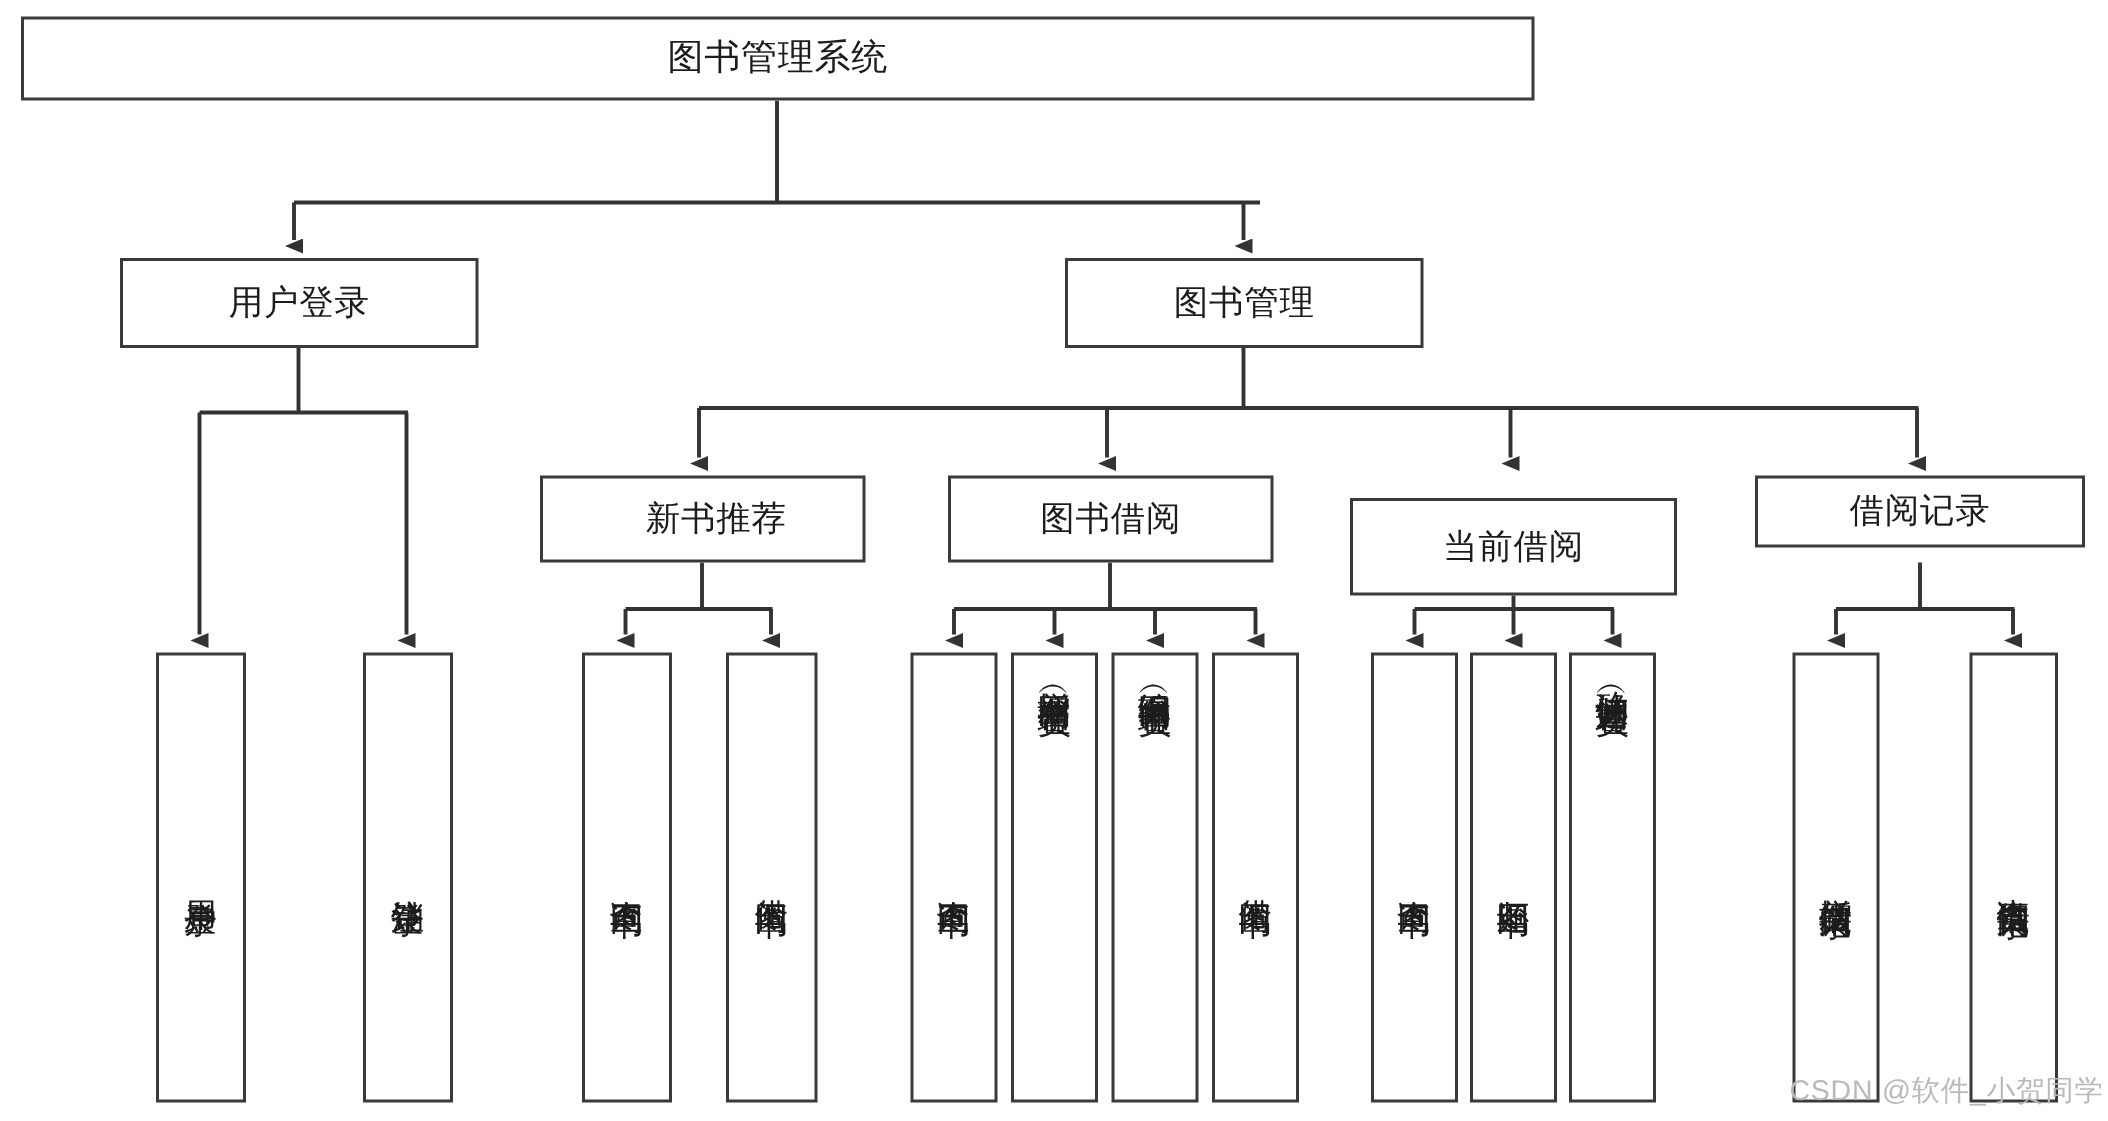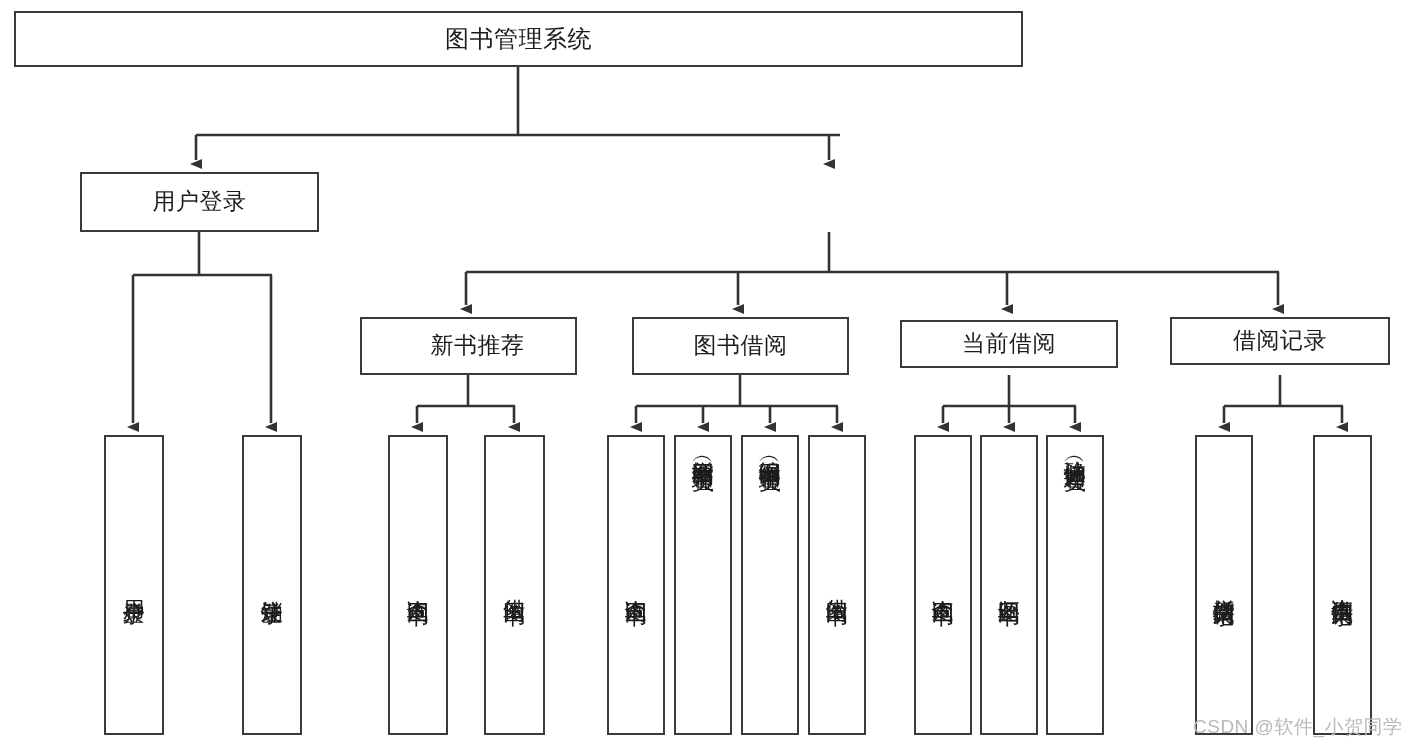--- a/index.html
+++ b/index.html
@@ -121,24 +121,25 @@
       <path d="M 1280 375 L 1280 406"></path>
       <path d="M 1224 406 L 1343 406"></path>
       <path d="M 1224 406 L 1224 423" marker-end="url(#arrow)"></path>
       <path d="M 1342 406 L 1342 423" marker-end="url(#arrow)"></path>
     </g>
   </svg>
 
   <div class="node horiz root" style="left:14px; top:11px; width:1009px; height:56px;">图书管理系统</div>
 
   <div class="node horiz" style="left:80px; top:172px; width:239px; height:60px;">用户登录</div>
+  <div class="node horiz" style="left:710px; top:172px; width:239px; height:60px;">图书管理</div>
 
   <div class="node horiz" style="left:360px; top:317px; width:217px; height:58px;padding-left:18px;">新书推荐</div>
   <div class="node horiz" style="left:632px; top:317px; width:217px; height:58px;">图书借阅</div>
-  <div class="node horiz" style="left:900px; top:320px; width:218px; height:48px;text-align:center;">当前借阅</div>
+  <div class="node horiz" style="left:900px; top:332px; width:218px; height:65px;text-align:center;">当前借阅</div>
   <div class="node horiz" style="left:1170px; top:317px; width:220px; height:48px;">借阅记录</div>
 
   <div class="node vert" style="left:104px; top:435px; width:60px; height:300px;">
     <span class="vlabel">用户登录</span>
   </div>
   <div class="node vert" style="left:242px; top:435px; width:60px; height:300px;">
     <span class="vlabel">注销登录</span>
   </div>
 
   <div class="node vert" style="left:388px; top:435px; width:60px; height:300px;">

